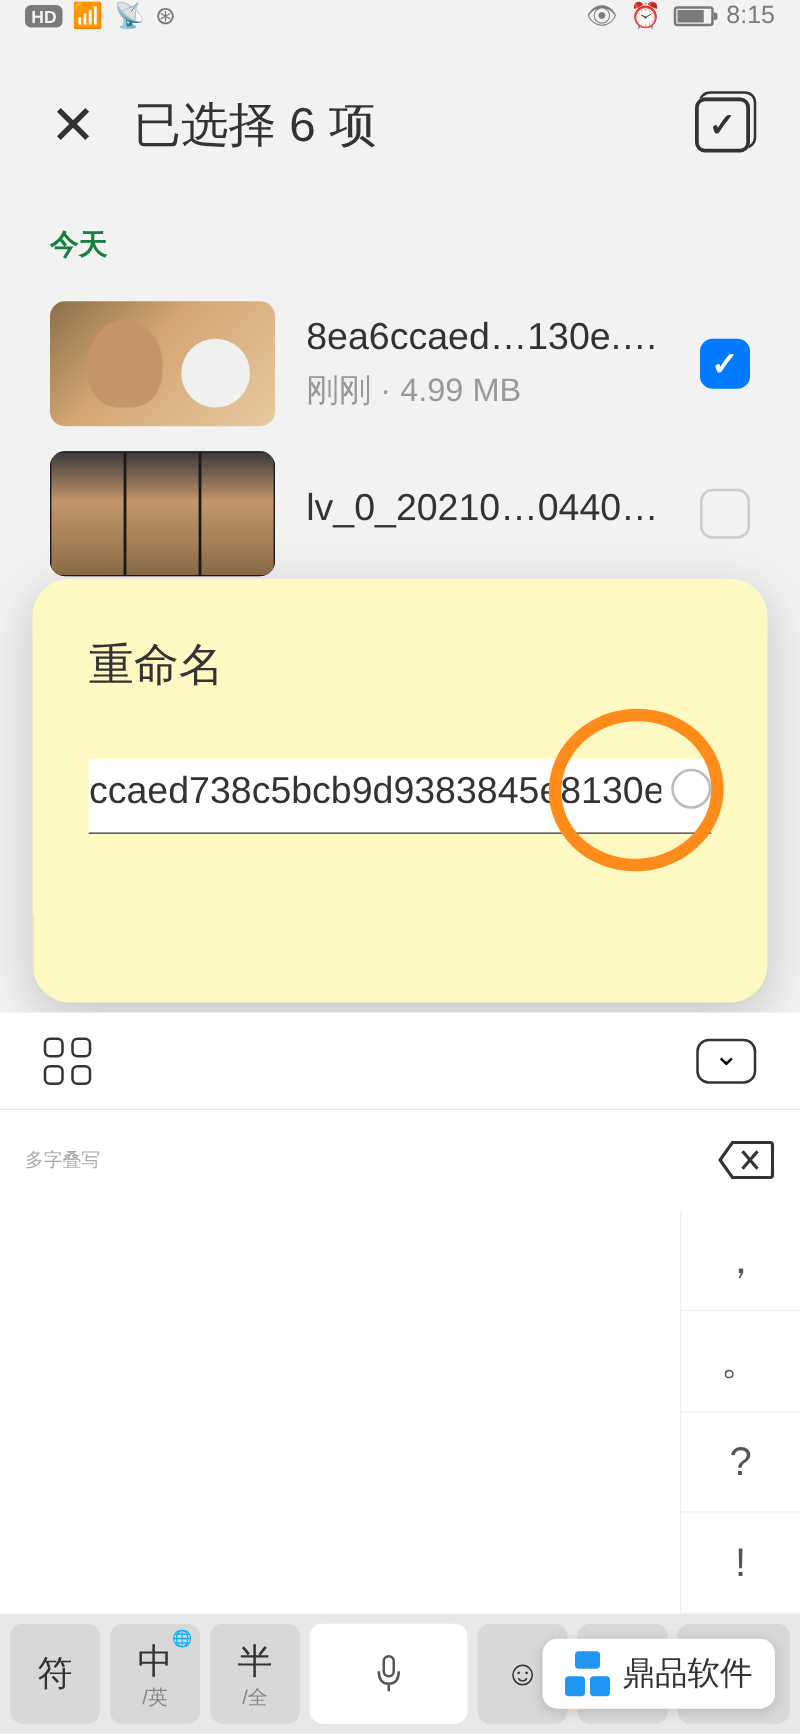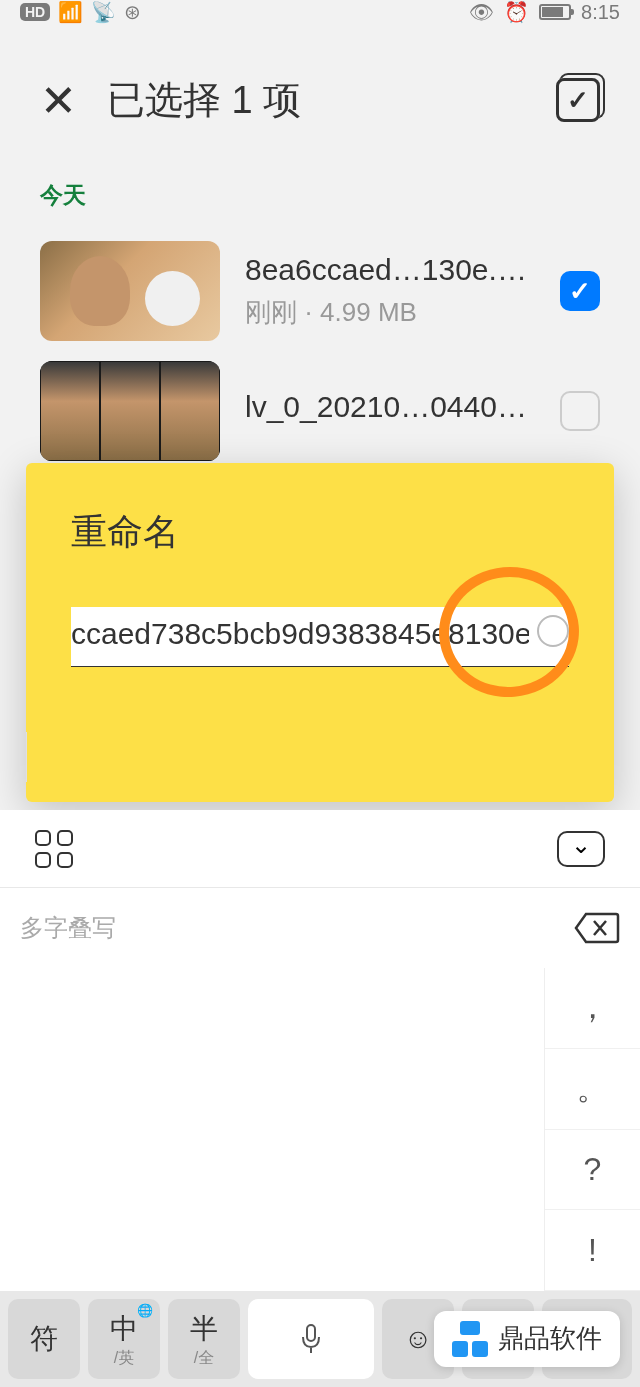--- a/index.html
+++ b/index.html
@@ -21,37 +21,37 @@
 .thumb1::before{content:"";position:absolute;right:20px;top:30px;width:55px;height:55px;background:#f0f0f0;border-radius:50%}
 .thumb2{background:#2a2a2a;display:grid;grid-template-columns:1fr 1fr 1fr}
 .thumb2 div{background:linear-gradient(#3a3a3a,#c4956b 40%,#8b6f47);border:1px solid #1a1a1a}
 .file-info{flex:1;min-width:0}
 .file-name{font-size:30px;color:#333;white-space:nowrap;overflow:hidden;text-overflow:ellipsis;margin-bottom:8px}
 .file-meta{font-size:26px;color:#999}
 .checkbox{width:40px;height:40px;border-radius:10px;flex-shrink:0}
 .checked{background:#007aff;display:flex;align-items:center;justify-content:center}
 .checked::after{content:"✓";color:#fff;font-size:26px;font-weight:bold}
 .unchecked{border:2px solid #ccc}
-.dialog{position:absolute;left:26px;right:26px;top:463px;background:#fde047;border-radius:6px;padding:45px 0 0;box-shadow:0 10px 40px rgba(0,0,0,.2)}
+.dialog{position:absolute;left:26px;right:26px;top:463px;background:#fef9c3;border-radius:30px;padding:45px 0 0;box-shadow:0 10px 40px rgba(0,0,0,.2)}
 .dialog-title{font-size:36px;font-weight:500;color:#333;padding:0 45px}
 .input-wrap{margin:50px 45px 0;position:relative}
 .rename-input{width:100%;border:none;border-bottom:1px solid #333;font-size:30px;padding:10px 40px 15px 0;outline:none;color:#333}
 .rename-input::selection{background:#b3d7ff}
 .clear-btn{position:absolute;right:0;top:8px;width:32px;height:32px;border:2px solid #bbb;border-radius:50%}
 .circle-annotation{position:absolute;right:-10px;top:-40px;width:140px;height:130px;border:10px solid #ff8c1a;border-radius:50%;pointer-events:none;z-index:5;transform:rotate(-5deg)}
 .dialog-actions{display:flex;margin-top:45px;border-top:0;height:90px}
 .dialog-btn{flex:1;font-size:32px;color:#007aff;background:none;border:none;display:flex;align-items:center;justify-content:center}
 .dialog-divider{width:1px;background:#e0e0e0;margin:20px 0}
 .kb-toolbar{position:absolute;top:810px;left:0;right:0;height:78px;background:#fff;display:flex;align-items:center;justify-content:space-between;padding:0 35px;border-bottom:1px solid #e8e8e8}
 .grid-icon{display:grid;grid-template-columns:16px 16px;grid-template-rows:16px 16px;gap:6px}
 .grid-icon span{border:2.5px solid #333;border-radius:5px}
 .collapse-kb{width:48px;height:36px;border:2.5px solid #333;border-radius:10px;display:flex;align-items:center;justify-content:center}
 .collapse-kb::after{content:"⌄";font-size:24px;line-height:0;margin-top:-8px}
 .kb-suggest{position:absolute;top:888px;left:0;right:0;height:80px;background:#fff;display:flex;align-items:center;padding:0 20px}
-.suggest-text{color:#aaa;font-size:24px;flex:1}
+.suggest-text{color:#aaa;font-size:15px;flex:1}
 .backspace{width:48px;height:36px;position:relative}
 .backspace svg{width:100%;height:100%}
 .kb-area{position:absolute;top:968px;left:0;right:0;bottom:96px;background:#fff}
 .punct-col{position:absolute;right:0;top:0;bottom:0;width:96px;display:flex;flex-direction:column;border-left:1px solid #eee}
 .punct-key{flex:1;display:flex;align-items:center;justify-content:center;font-size:32px;color:#555;border-bottom:1px solid #f0f0f0}
 .kb-bottom{position:absolute;bottom:0;left:0;right:0;height:96px;background:#e8e8e8;display:flex;gap:8px;padding:8px}
 .kb-key{background:#d8d8d8;border-radius:10px;display:flex;flex-direction:column;align-items:center;justify-content:center;font-size:28px;color:#333;position:relative}
 .kb-key-sm{width:72px}
 .kb-key-space{flex:1;background:#fff}
 .kb-sub{position:absolute;top:4px;right:6px;font-size:13px;color:#888}
@@ -77,21 +77,21 @@
   <div class="status-right">
     <span>👁</span>
     <span>⏰</span>
     <span class="battery"></span>
     <span>8:15</span>
   </div>
 </div>
 
 <div class="header">
   <span class="close-x">✕</span>
-  <span class="header-title">已选择 1 项</span>
+  <span class="header-title">已选择 6 项</span>
   <span class="select-all"></span>
 </div>
 
 <div class="section-label">今天</div>
 
 <div class="file-row">
   <div class="thumb thumb1"></div>
   <div class="file-info">
     <div class="file-name">8ea6ccaed…130e.mp4</div>
     <div class="file-meta">刚刚 · 4.99 MB</div>

